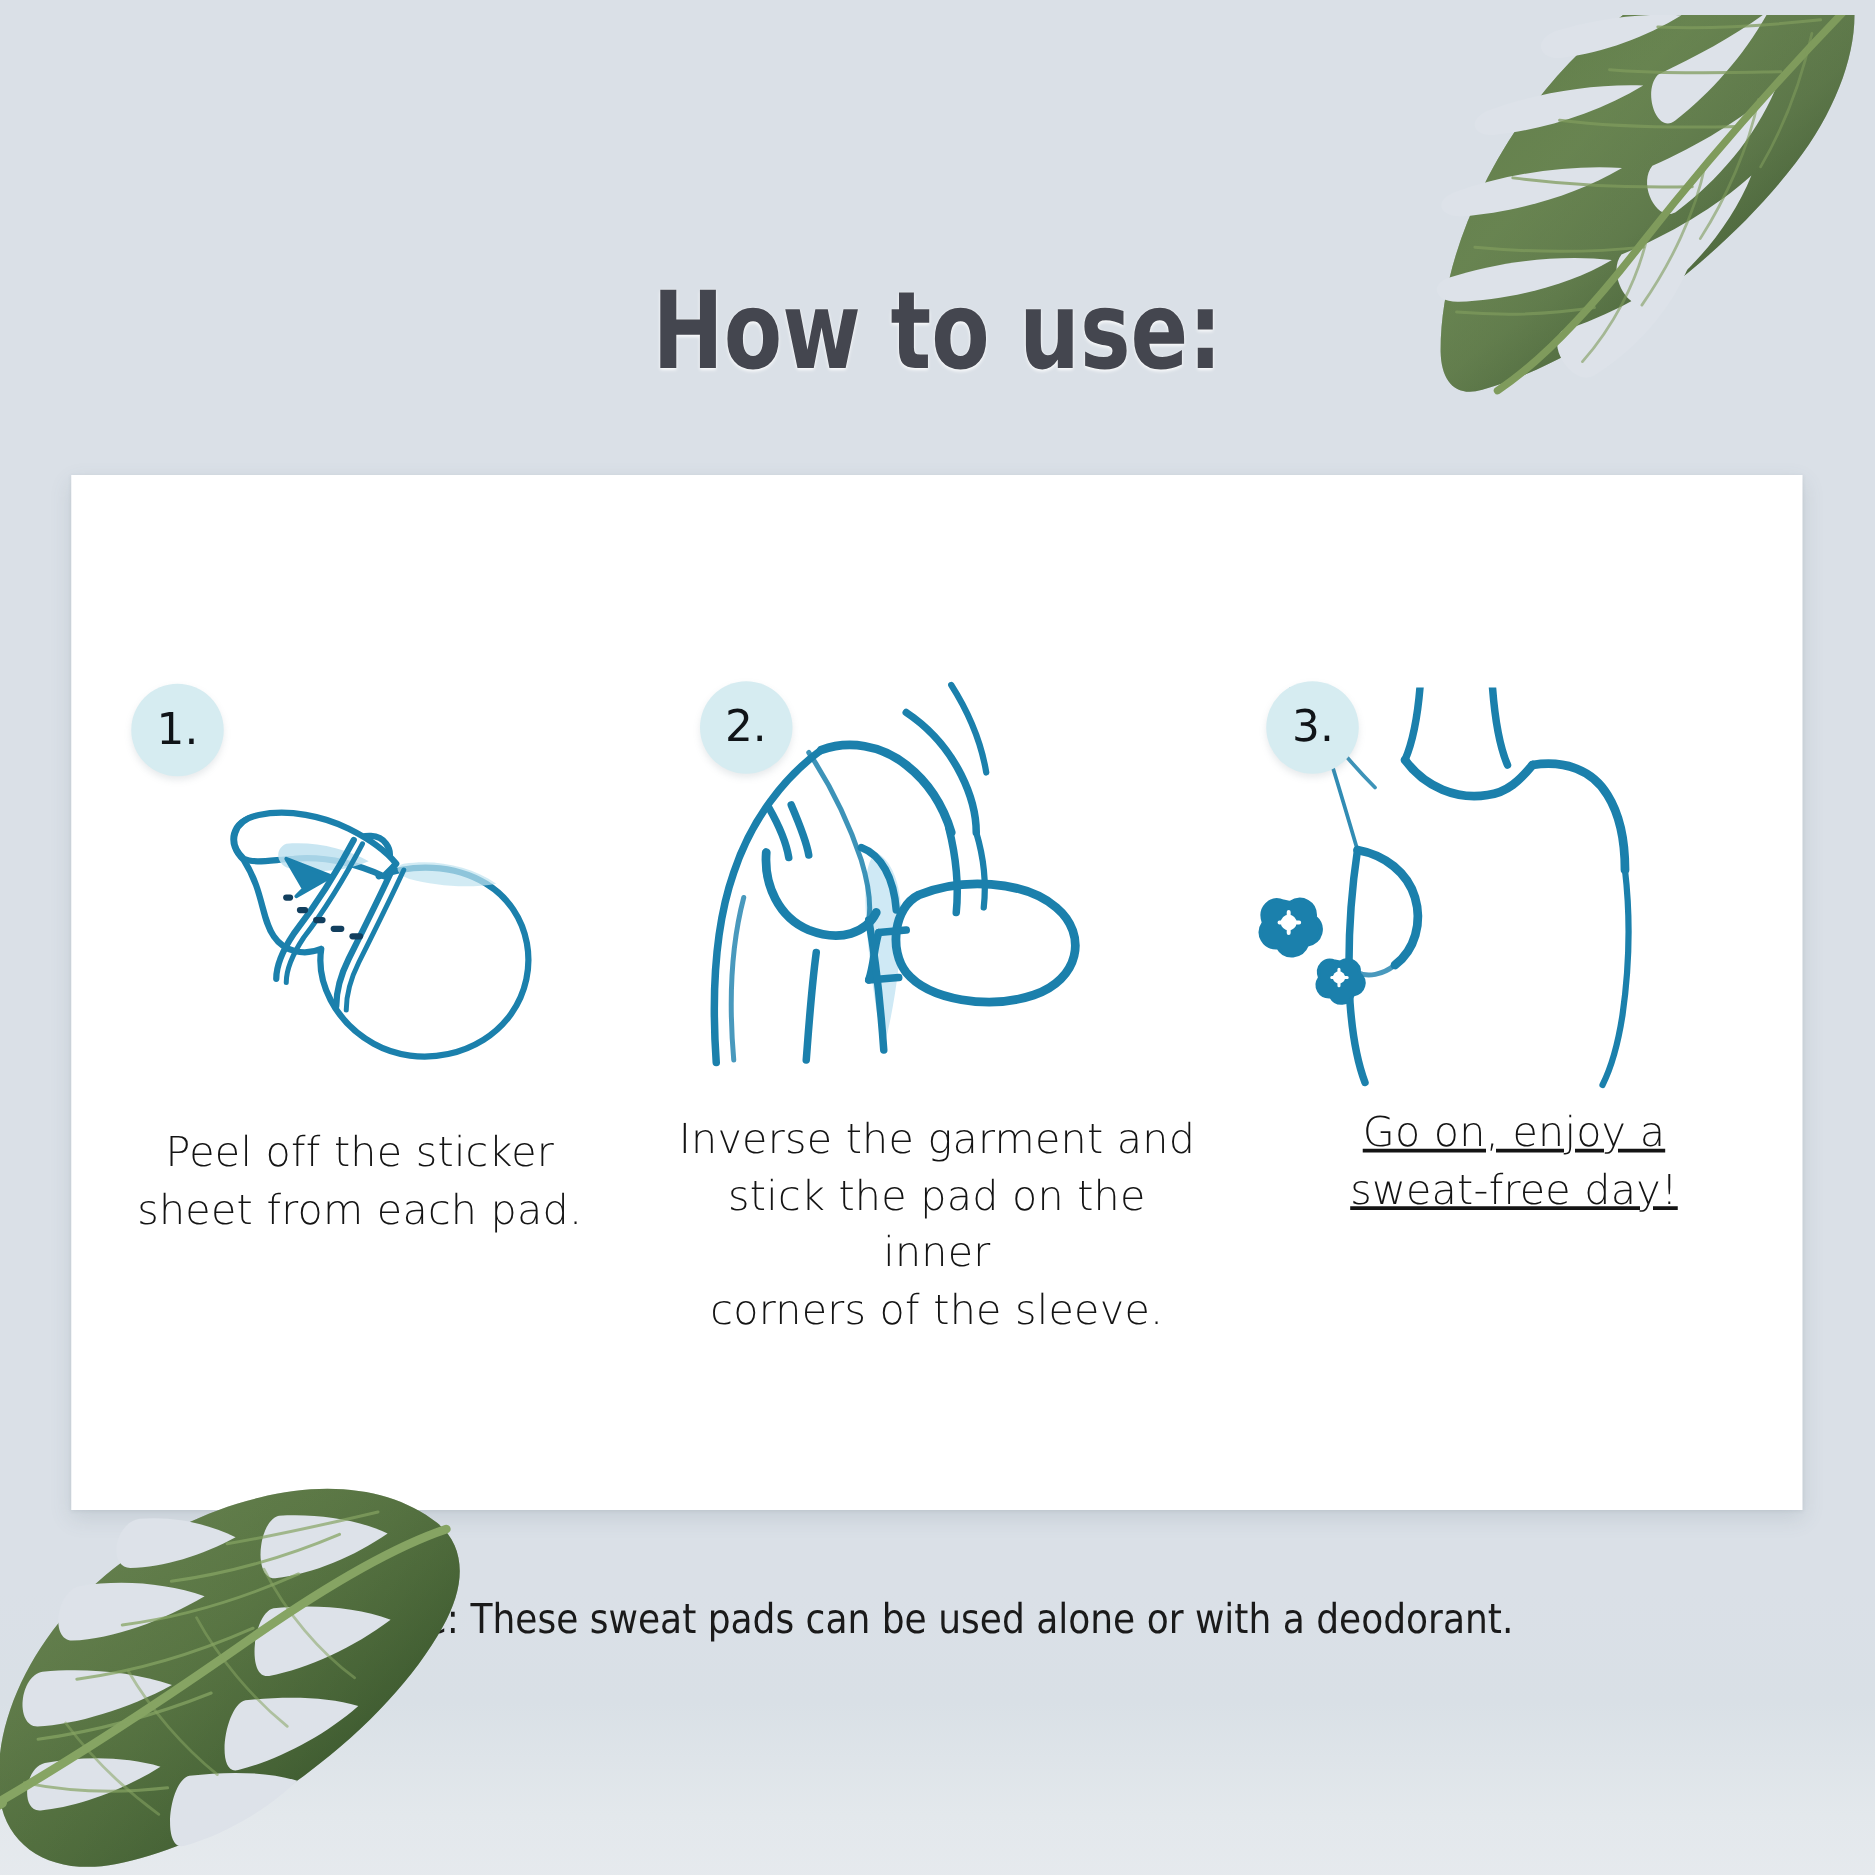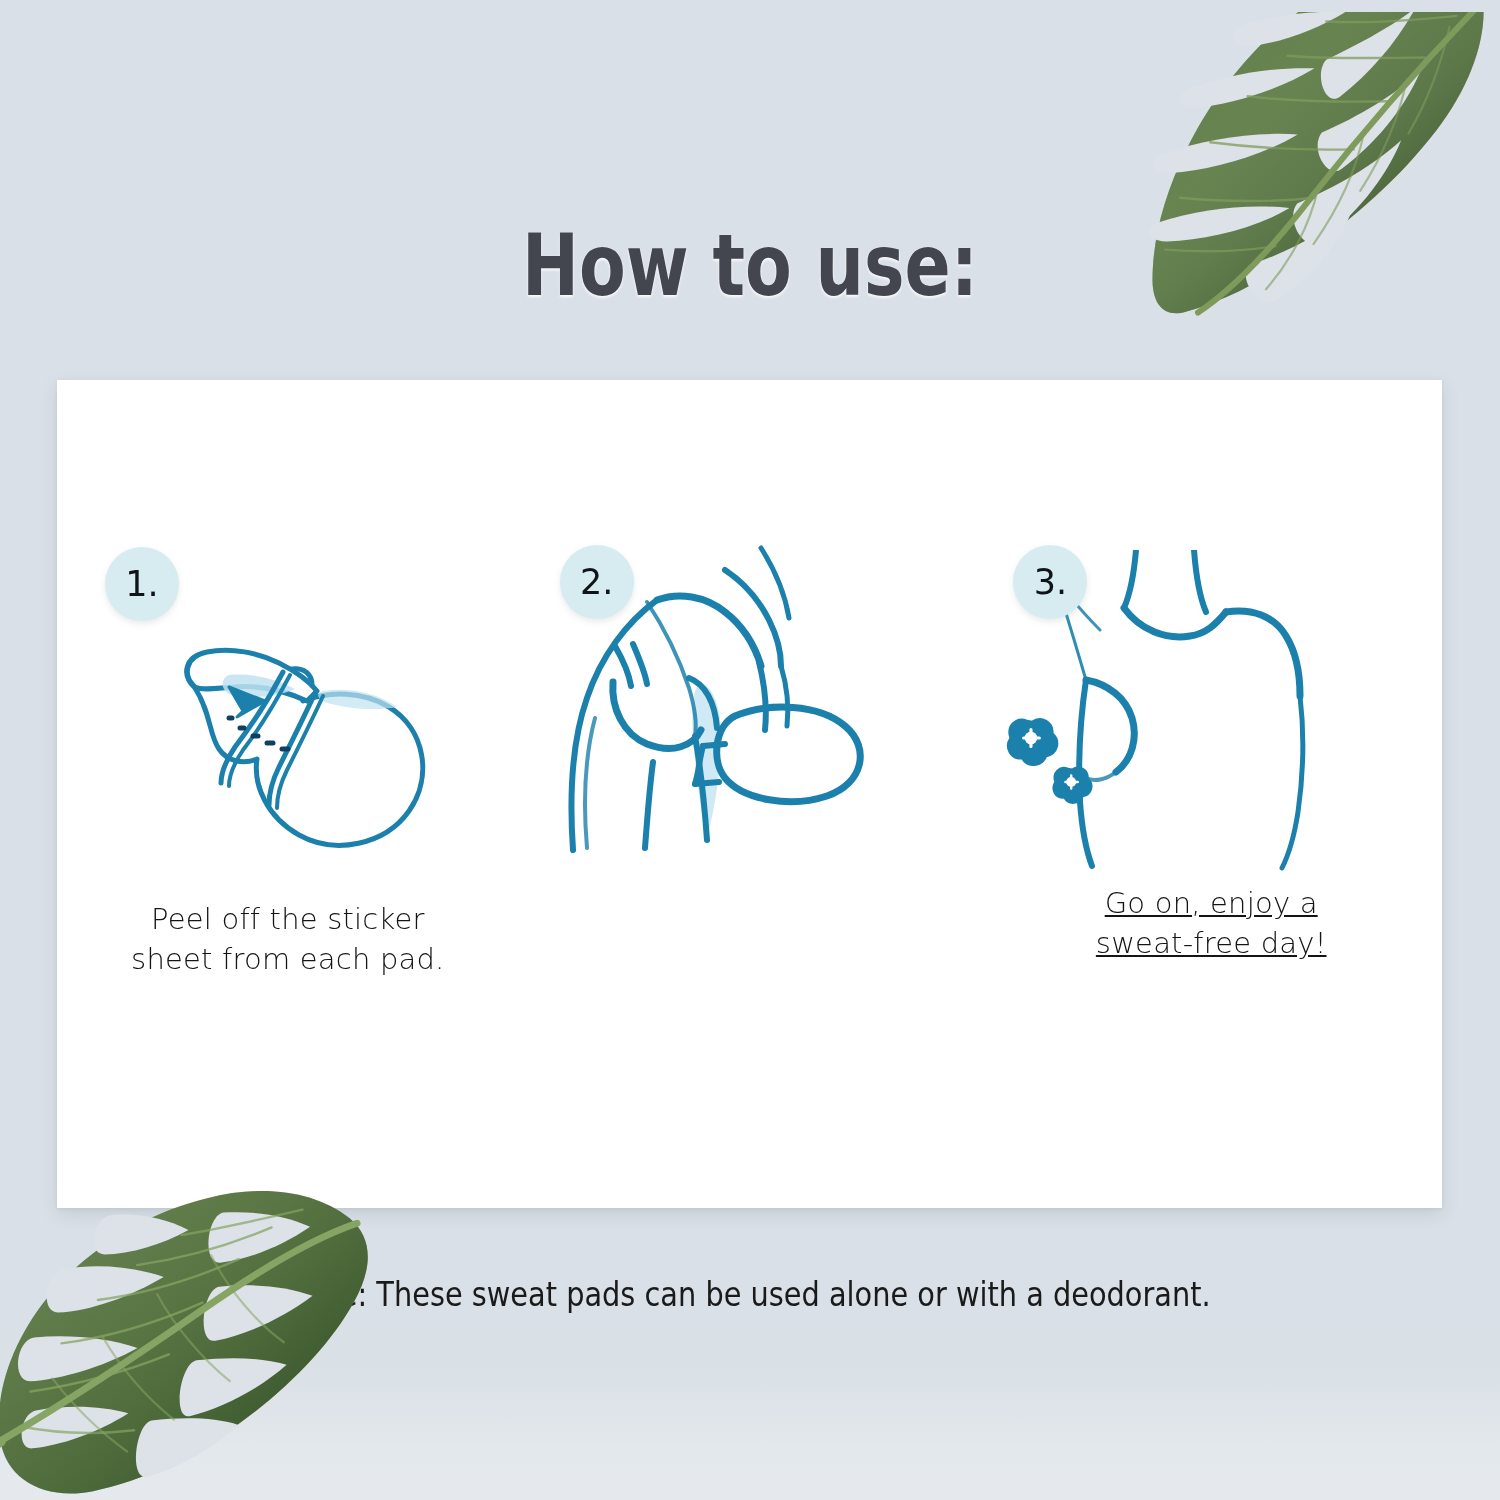--- a/index.html
+++ b/index.html
@@ -79,21 +79,21 @@
   .step-1 .art{left:20px;top:215px;width:400px;height:275px;}
   .step-2 .art{left:10px;top:150px;width:400px;height:345px;}
   .step-3 .art{left:10px;top:170px;width:400px;height:330px;}
 
   .caption{
     position:absolute;
     left:0;width:100%;
     text-align:center;
     font-family:"DejaVu Sans","Liberation Sans",sans-serif;
     font-weight:300;
-    font-size:29px;
+    font-size:33px;
     line-height:1.38;
     color:#141414;
     letter-spacing:0.2px;
     white-space:pre-line;
     padding:0 24px;
     box-sizing:border-box;
   }
   .step-1 .caption{top:519px;}
   .step-2 .caption{top:508px;}
   .step-3 .caption{top:503px;text-decoration:underline;}
@@ -279,20 +279,23 @@
             <path d="M174 216 C170 230 170 242 166 254" stroke-width="6"></path>
 
             <path d="M160 148 C176 154 186 172 188 198" stroke-width="6"></path>
             <path d="M166 206 C172 240 176 282 178 310" stroke-width="6"></path>
 
             <path d="M124 232 C120 262 118 292 116 318" stroke-width="6"></path>
             <path d="M58 318 C54 272 56 226 66 188" stroke-width="4" opacity=".8"></path>
           </g>
         </svg>
 
+        <div class="caption">Inverse the garment and
+stick the pad on the inner
+corners of the sleeve.</div>
       </div>
 
       <div class="step step-3">
         <div class="badge">
           <span>3.</span>
         </div>
 
         <svg class="art" viewBox="0 0 400 330" xmlns="http://www.w3.org/2000/svg">
           <g fill="none" stroke="#1b80ac" stroke-linecap="round" stroke-linejoin="round">
 

